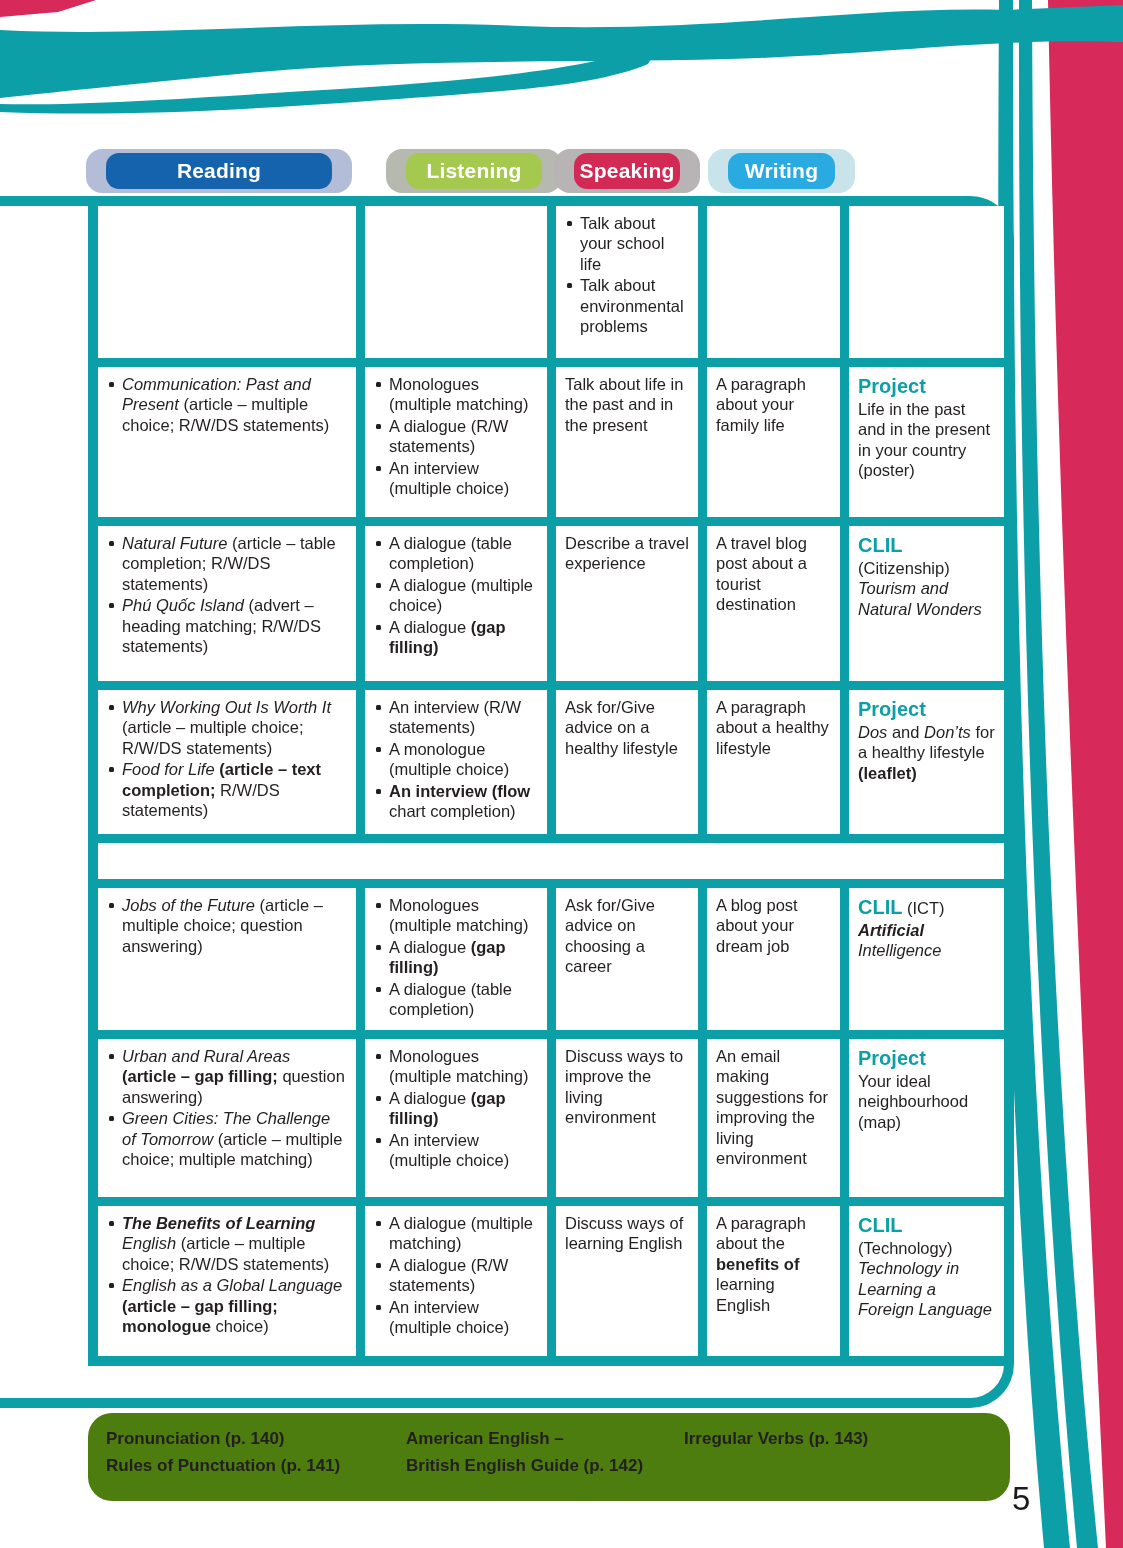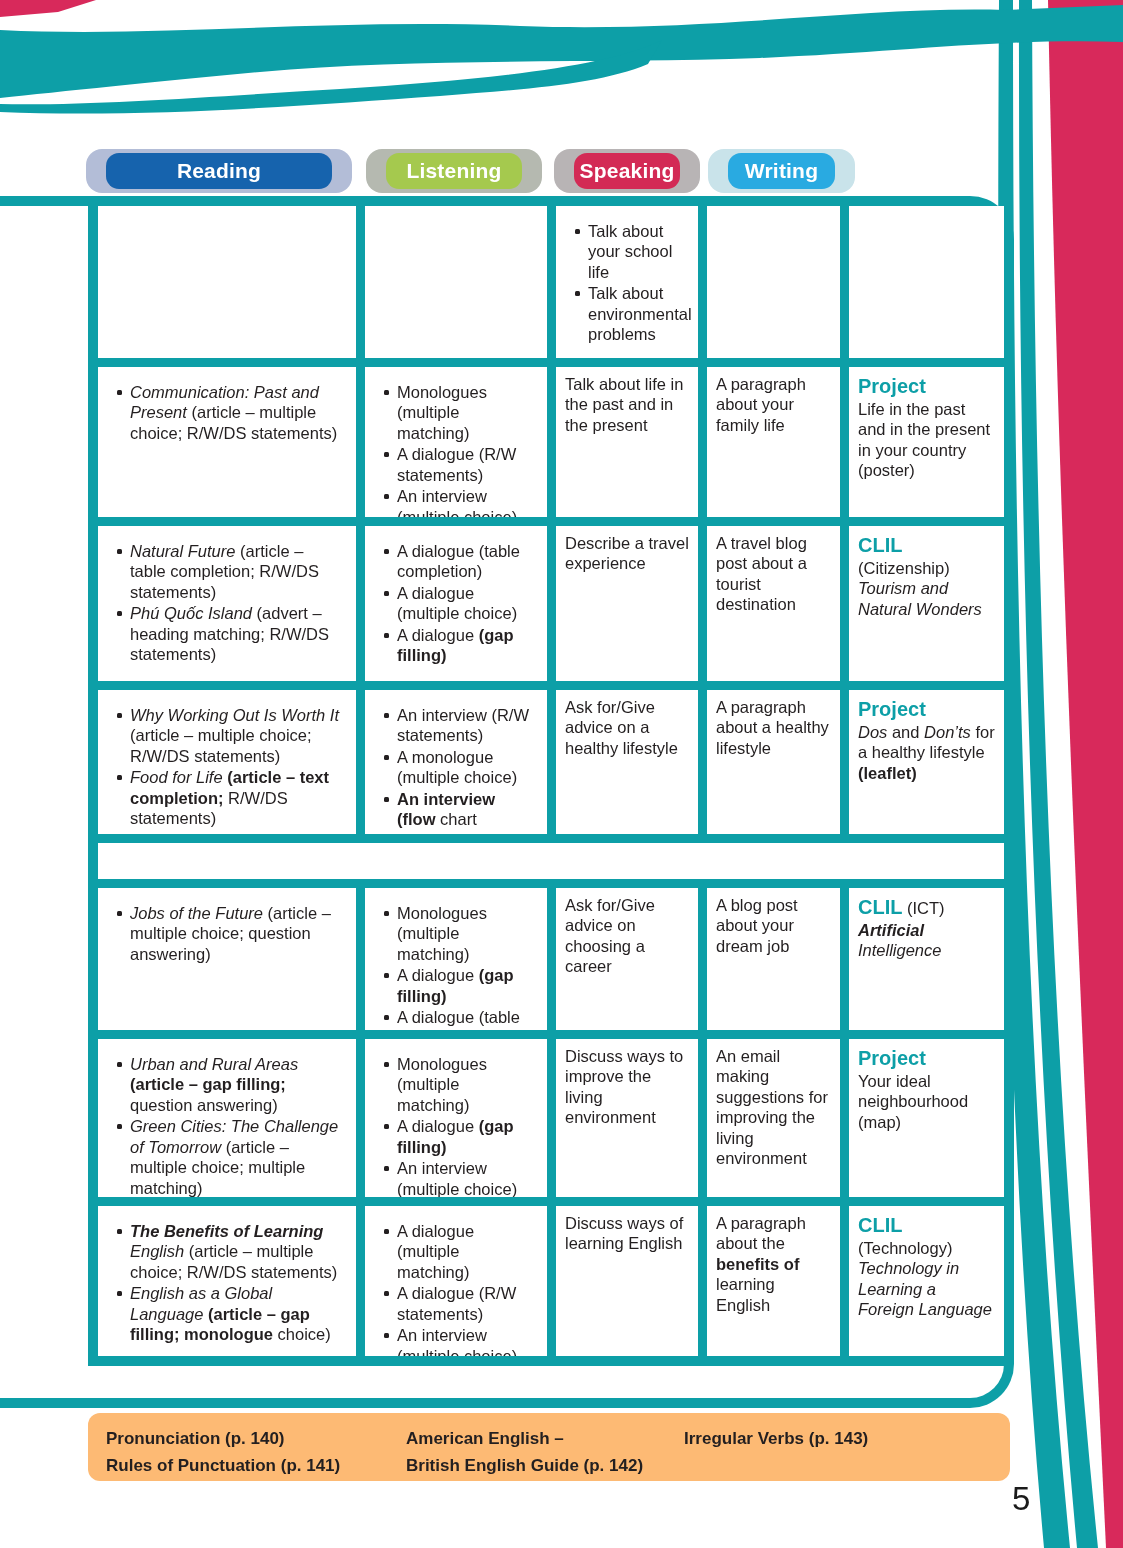--- a/index.html
+++ b/index.html
@@ -8,50 +8,50 @@
   svg.deco{position:absolute;left:0;top:0;z-index:1;}
 
   
   .pill{position:absolute;z-index:4;height:36px;border-radius:13px;display:flex;
         align-items:center;justify-content:center;color:#fff;font-weight:bold;
         font-size:21px;letter-spacing:.2px;}
   .pill-wrap{position:absolute;top:149px;z-index:3;height:44px;border-radius:16px;}
   .pill{position:static;width:100%;height:36px;}
   .pill-wrap{display:flex;align-items:center;padding:20px;box-sizing:border-box;}
   #pw0{left:86px;width:266px;background:#b3bdd7;}
-  #pw1{left:366px;width:176px;background:#b5b9b0;}
+  #pw1{left:386px;width:176px;background:#b5b9b0;}
   #pw2{left:554px;width:146px;background:#b8b4b5;}
   #pw3{left:708px;width:147px;background:#c9e3ea;}
 
   
   .table-frame{position:absolute;left:0;top:196px;width:1014px;height:1212px;
         box-sizing:border-box;border:10px solid #0d9fa7;border-left:none;
         border-radius:0 44px 44px 0;background:#fff;z-index:2;}
 
   
   .grid{position:absolute;left:88px;top:0;right:0;display:grid;
         grid-template-columns:258px 182px 142px 133px 1fr;
         grid-template-rows:152px 150px 155px 144px 36px 142px 158px 150px;
         gap:9px;background:#0d9fa7;padding-left:10px;padding-bottom:10px;}
   .cell{background:#fff;padding:7px 8px 6px 9px;font-size:16.5px;line-height:1.24;
         overflow:hidden;}
   .cell.spacer{grid-column:1 / -1;padding:0;}
-  .cell ul{margin:8px;padding:0;list-style:none;}
+  .cell ul{margin:0;padding:0;list-style:none;}
   .cell li{position:relative;padding-left:15px;margin:0 0 1px 0;}
   .cell li::before{content:"";position:absolute;left:2px;top:8px;width:5px;height:5px;
         background:#231f20;border-radius:1.5px;}
   .para{margin:0;}
   .s-i{font-style:italic;}
   .s-b{font-weight:bold;}
   .s-bi{font-weight:bold;font-style:italic;}
   .s-t{font-weight:bold;color:#0d9fa7;font-size:20px;}
 
   
-  .ref-bar{position:absolute;left:88px;top:1413px;width:922px;height:68px;z-index:2;
-        background:#fdba74;border-radius:12px;}
+  .ref-bar{position:absolute;left:88px;top:1413px;width:922px;height:88px;z-index:2;
+        background:#4d7c0f;border-radius:24px;}
   .ref-col{position:absolute;top:12px;font-size:17px;font-weight:bold;line-height:27px;
         white-space:nowrap;}
   #rc0{left:18px;} #rc1{left:318px;} #rc2{left:596px;}
 
   .page-number{position:absolute;left:1012px;top:1480px;z-index:2;font-size:33px;
         color:#1a1a1a;}
 </style>
 </head>
 <body>
 

